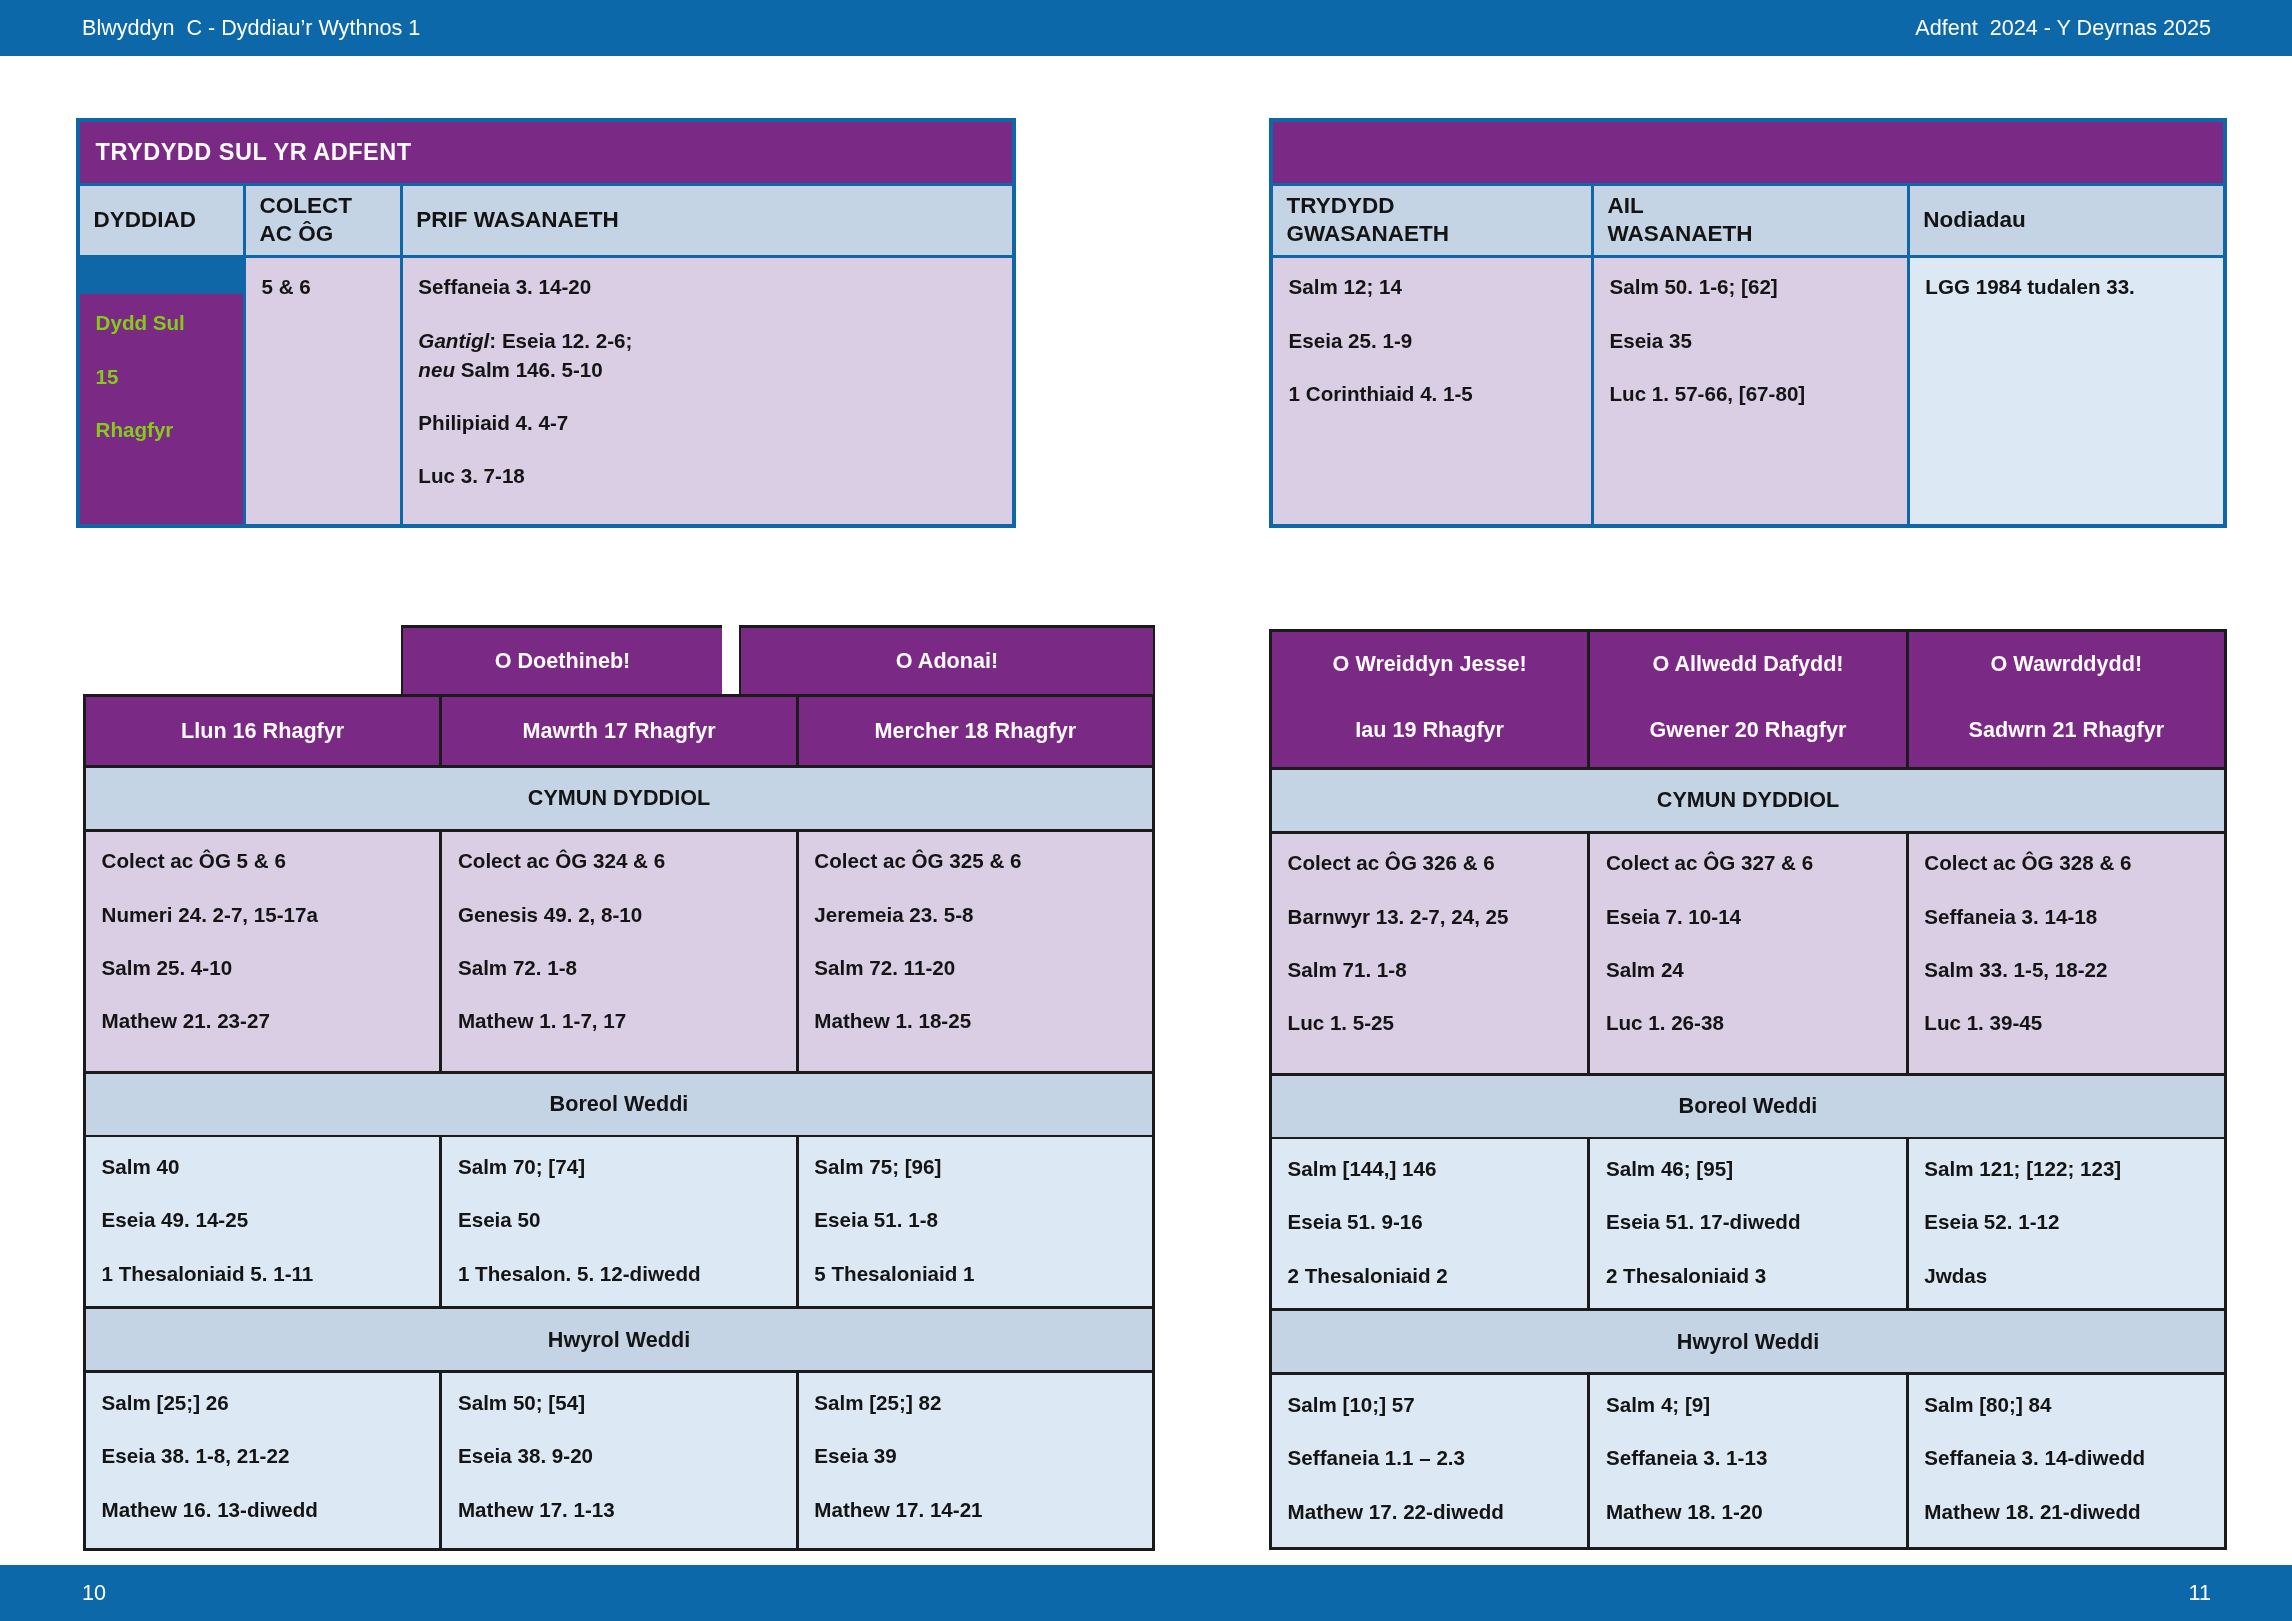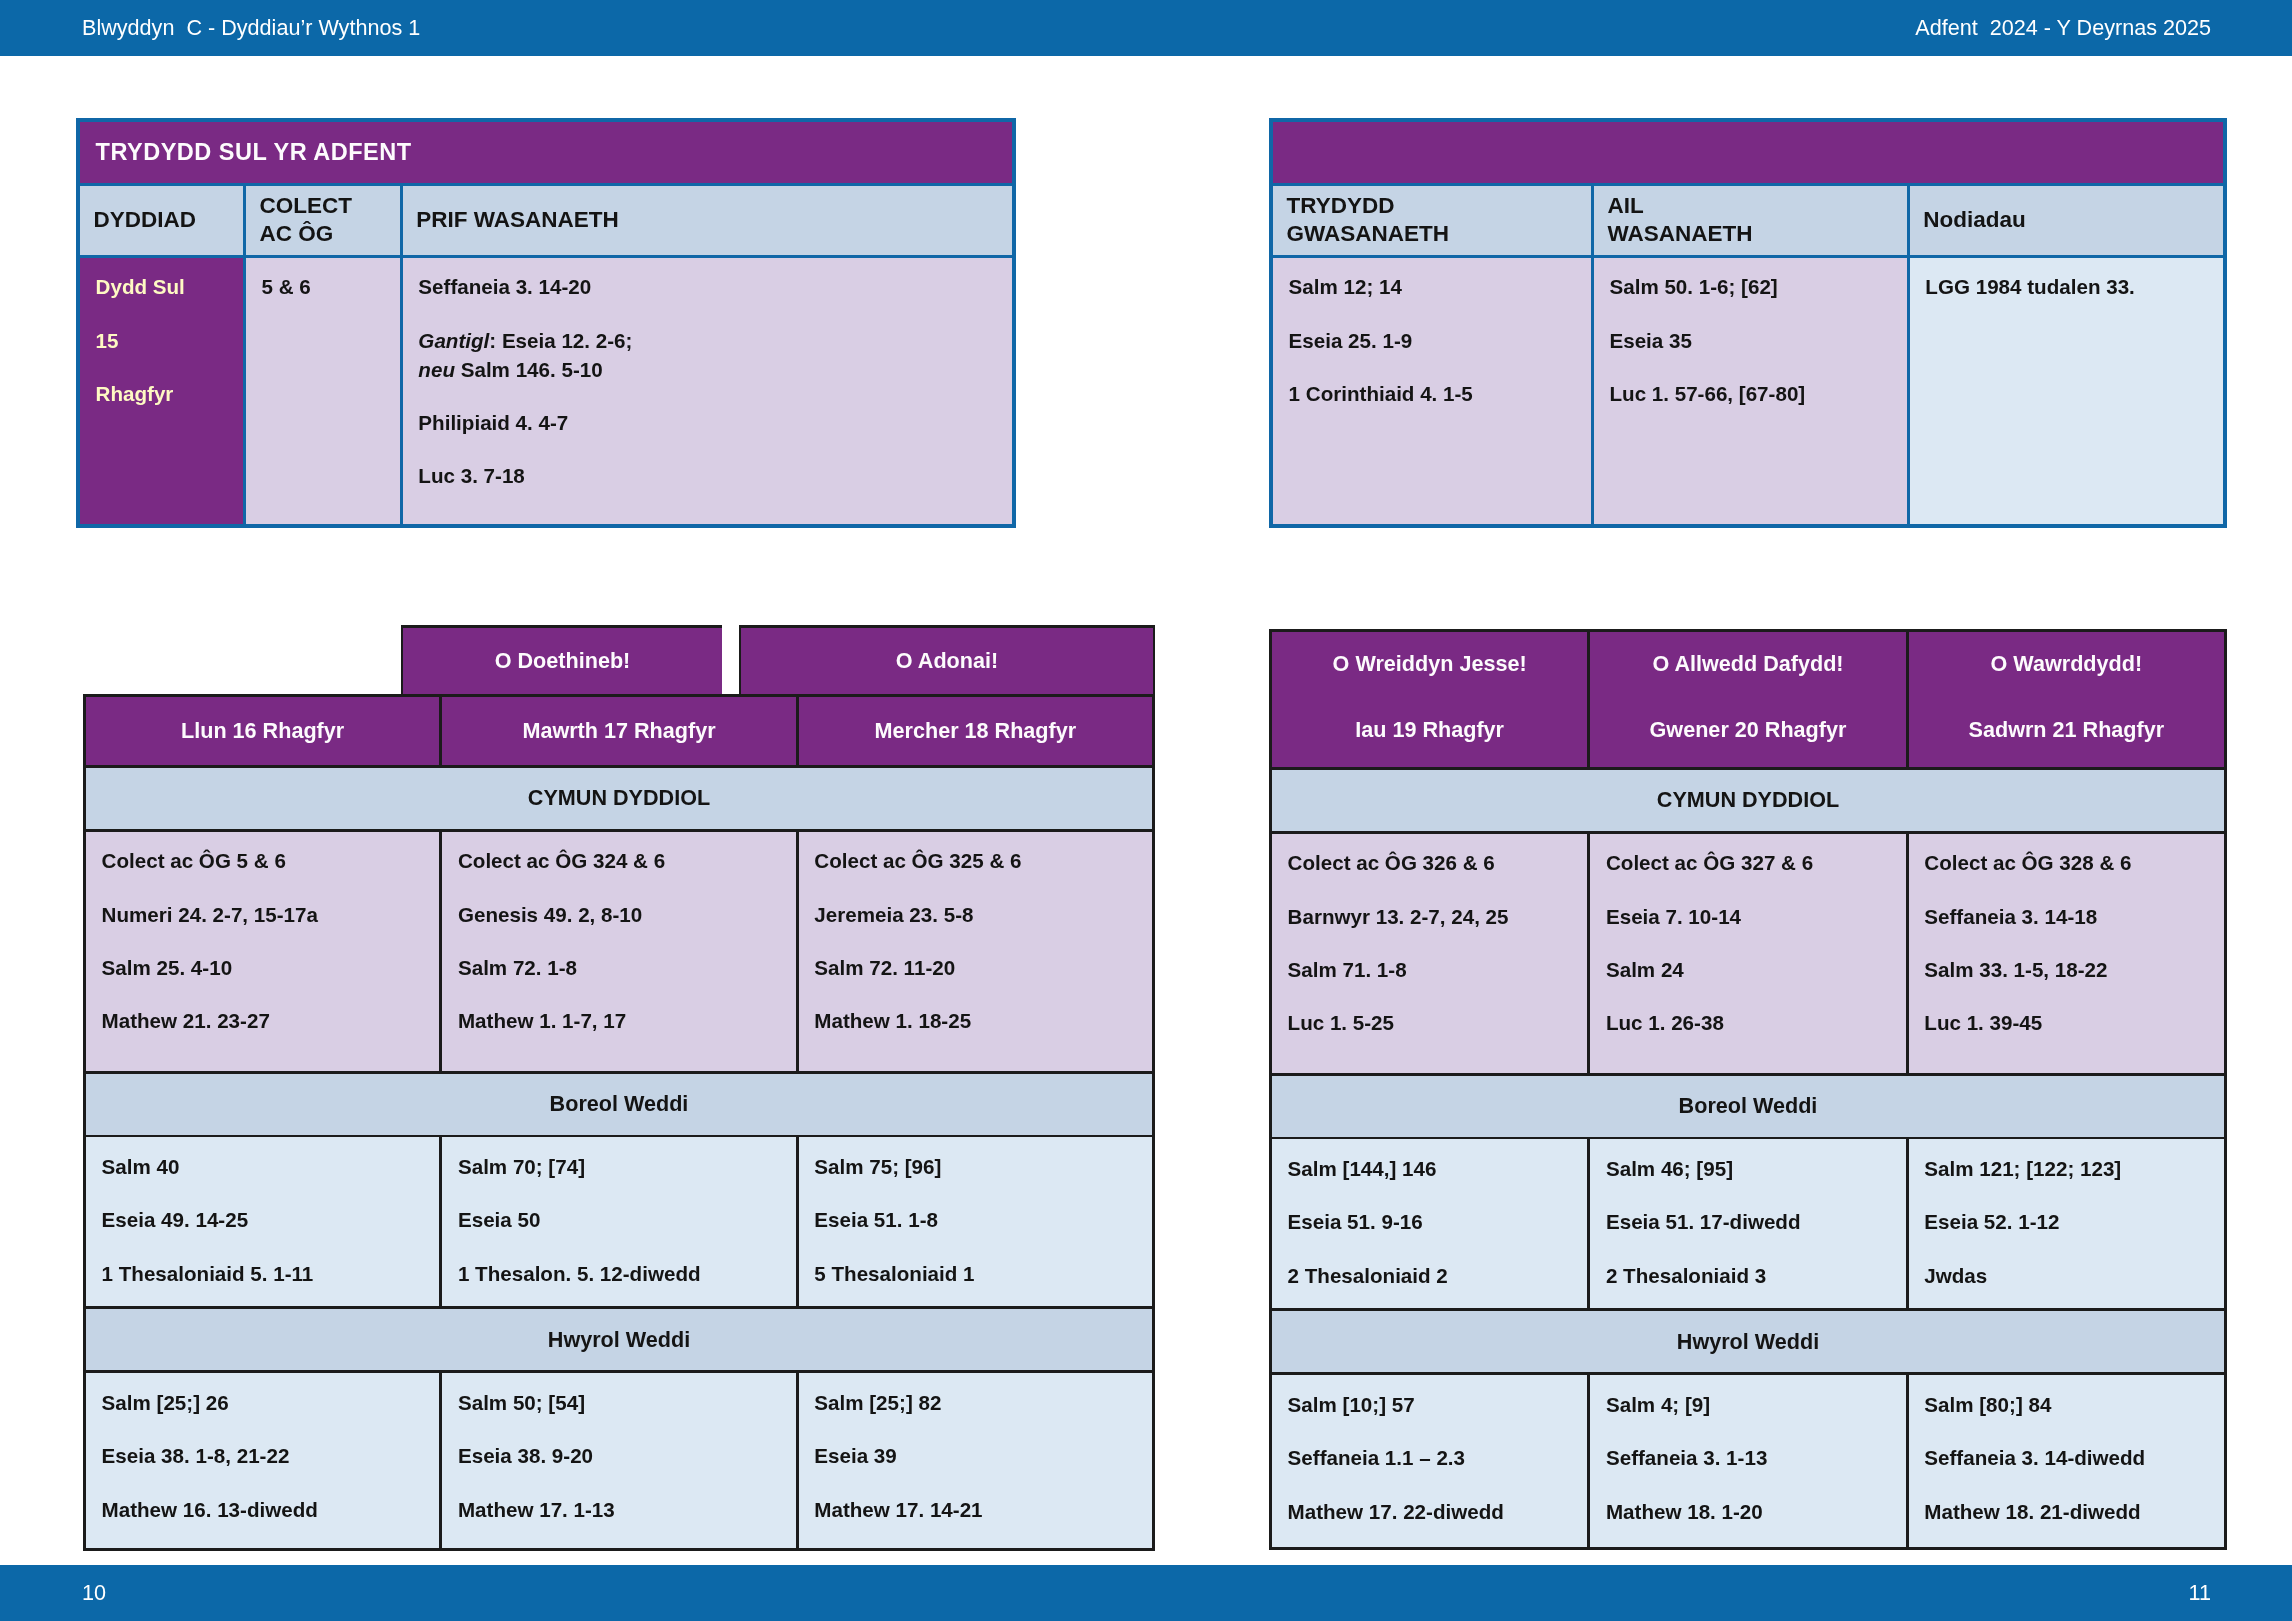--- a/index.html
+++ b/index.html
@@ -26,21 +26,21 @@
   .hdr-cell{
     background:#c5d4e5;color:#141414;font-weight:bold;font-size:22.5px;
     display:flex;align-items:center;padding:3.9px 13.7px;white-space:pre-line;line-height:1.25;
   }
   .read-cell{
     font-weight:bold;font-size:20.6px;padding:15.7px 15.7px 0 15.7px;color:#141414;
   }
   .read-cell p{margin:0 0 24.5px 0;line-height:1.4;}
   .lav{background:#d9cee4;}
   .lblue{background:#dce8f3;}
-  .purple-cell{background:#7a2a84;color:#fef9c3;}
+  .purple-cell{background:#7a2a84;color:#84cc16;margin-top:36px;}
   
   .sun-table{
     position:absolute;left:76px;top:118px;width:940px;height:410px;
     background:#1067a7;padding:3.9px;gap:2.9px;
     grid-template-columns:163px 154px 1fr;
     grid-template-rows:61px 69px 1fr;
   }
   .svc-table{
     position:absolute;left:1269px;top:118px;width:958px;height:410px;
     background:#1067a7;padding:3.9px;gap:2.9px;

